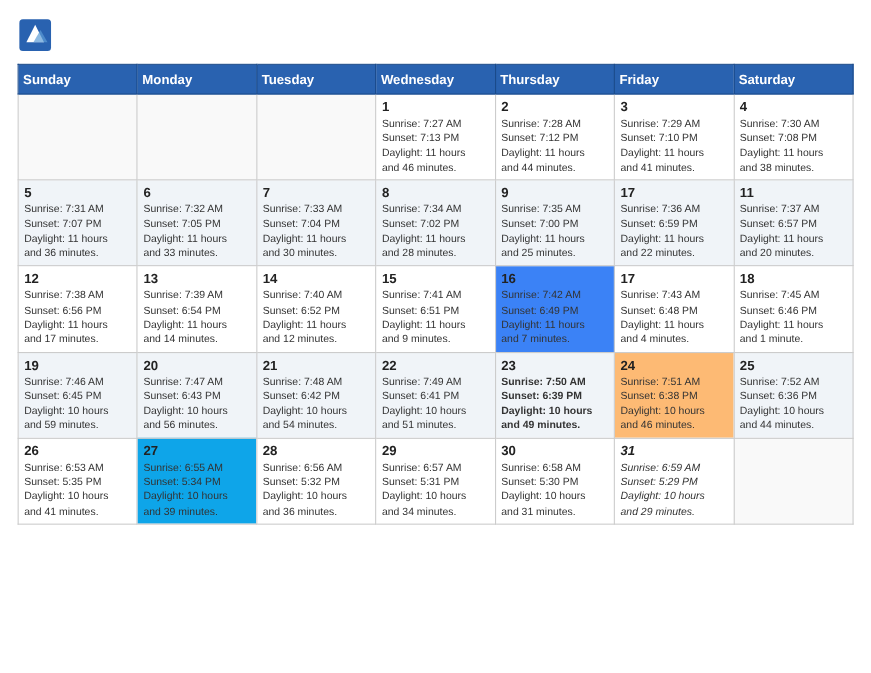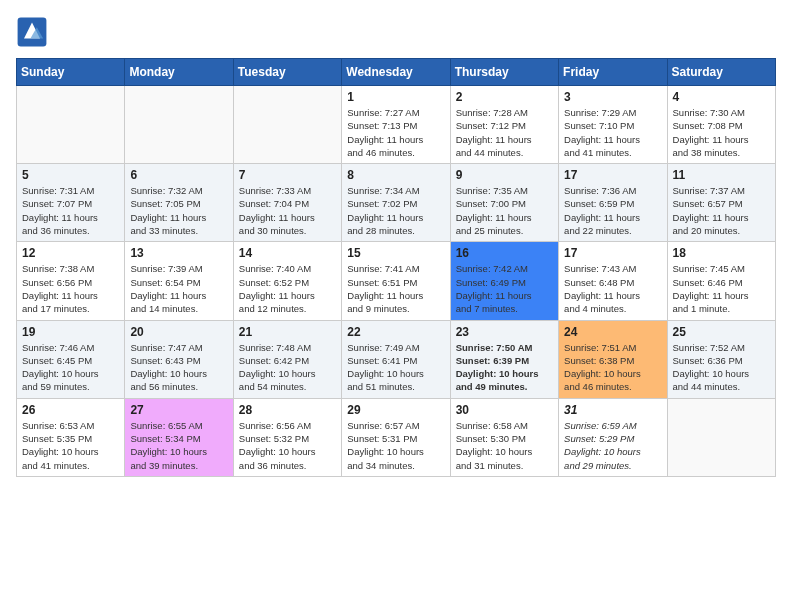--- a/index.html
+++ b/index.html
@@ -313,21 +313,21 @@
         </td>
       </tr>
       <tr>
         <td style="background: rgb(255, 255, 255);">
           <div class="day-number">26</div>
           <div class="day-info" style="white-space: pre-line;">Sunrise: 6:53 AM
 Sunset: 5:35 PM
 Daylight: 10 hours
 and 41 minutes.</div>
         </td>
-        <td style="background: #f0abfc;">
+        <td style="background: #0ea5e9;">
           <div class="day-number">27</div>
           <div class="day-info" style="white-space: pre-line;">Sunrise: 6:55 AM
 Sunset: 5:34 PM
 Daylight: 10 hours
 and 39 minutes.</div>
         </td>
         <td style="background: rgb(255, 255, 255);">
           <div class="day-number">28</div>
           <div class="day-info" style="white-space: pre-line;">Sunrise: 6:56 AM
 Sunset: 5:32 PM

